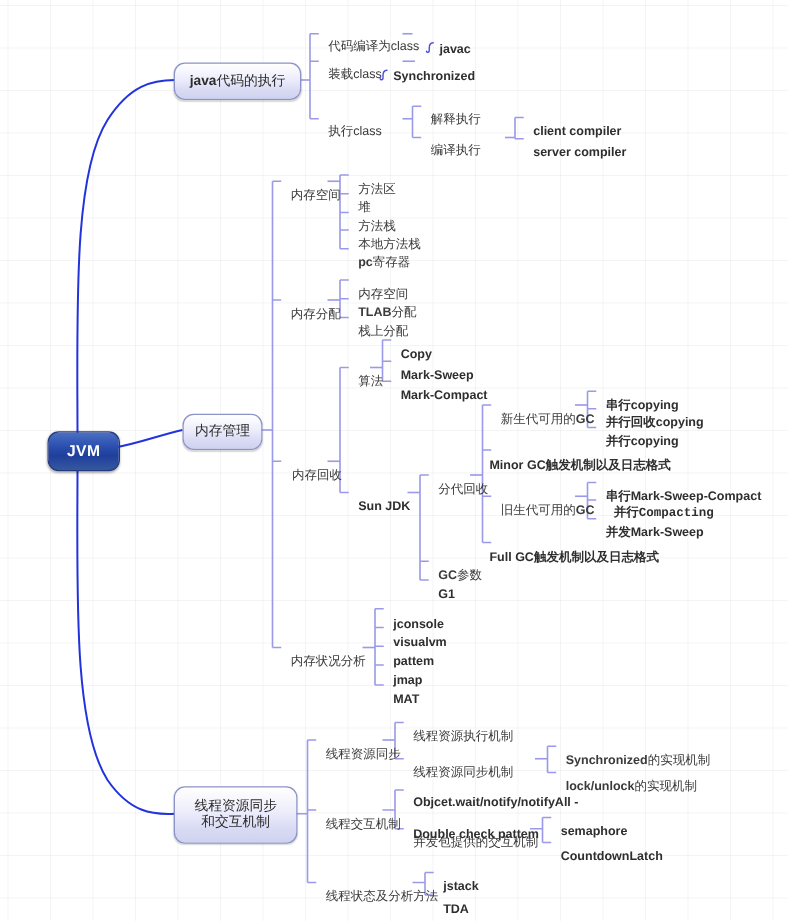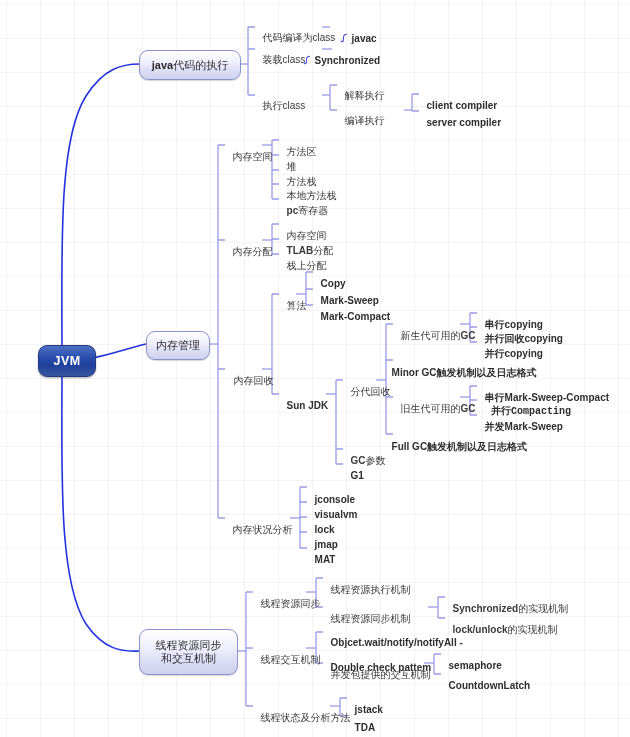--- a/index.html
+++ b/index.html
@@ -250,21 +250,21 @@
 <div class="node lbl b" style="left:386px;top:429px;">
   <span>Full GC触发机制以及日志格式</span></div>
 
 <div class="node lbl" style="left:227px;top:512px;">
   <span>内存状况分析</span></div>
 <div class="node lbl b" style="left:309px;top:482px;">
   <span>jconsole</span></div>
 <div class="node lbl b" style="left:309px;top:497px;">
   <span>visualvm</span></div>
 <div class="node lbl b" style="left:309px;top:512px;">
-  <span>lock</span></div>
+  <span>pattem</span></div>
 <div class="node lbl b" style="left:309px;top:527px;text-align:right;">
   <span>jmap</span></div>
 <div class="node lbl b" style="left:309px;top:542px;">
   <span>MAT</span></div>
 
 <div class="node lbl" style="left:255px;top:586px;">
   <span>线程资源同步</span></div>
 <div class="node lbl" style="left:325px;top:572px;">
   <span>线程资源执行机制</span></div>
 <div class="node lbl" style="left:325px;top:601px;">

